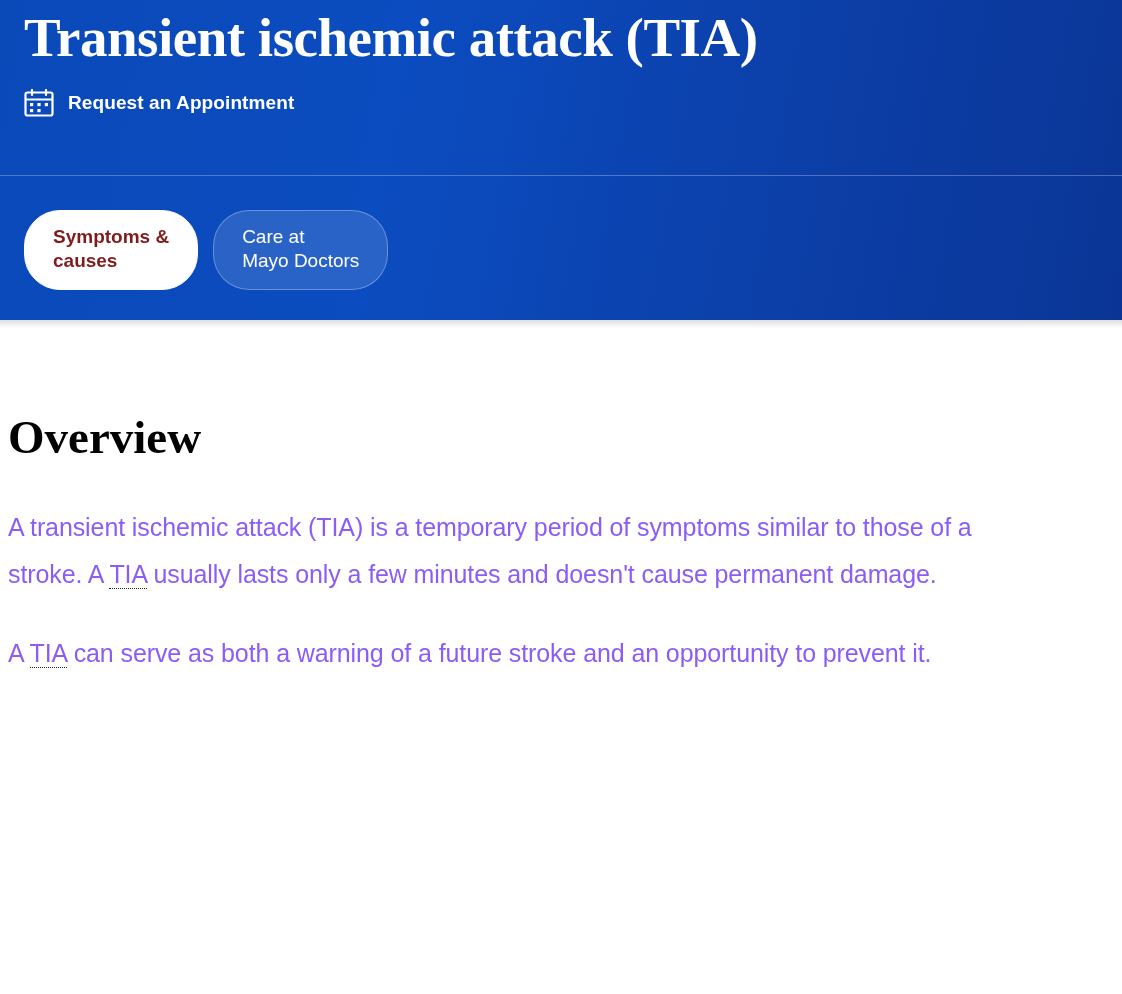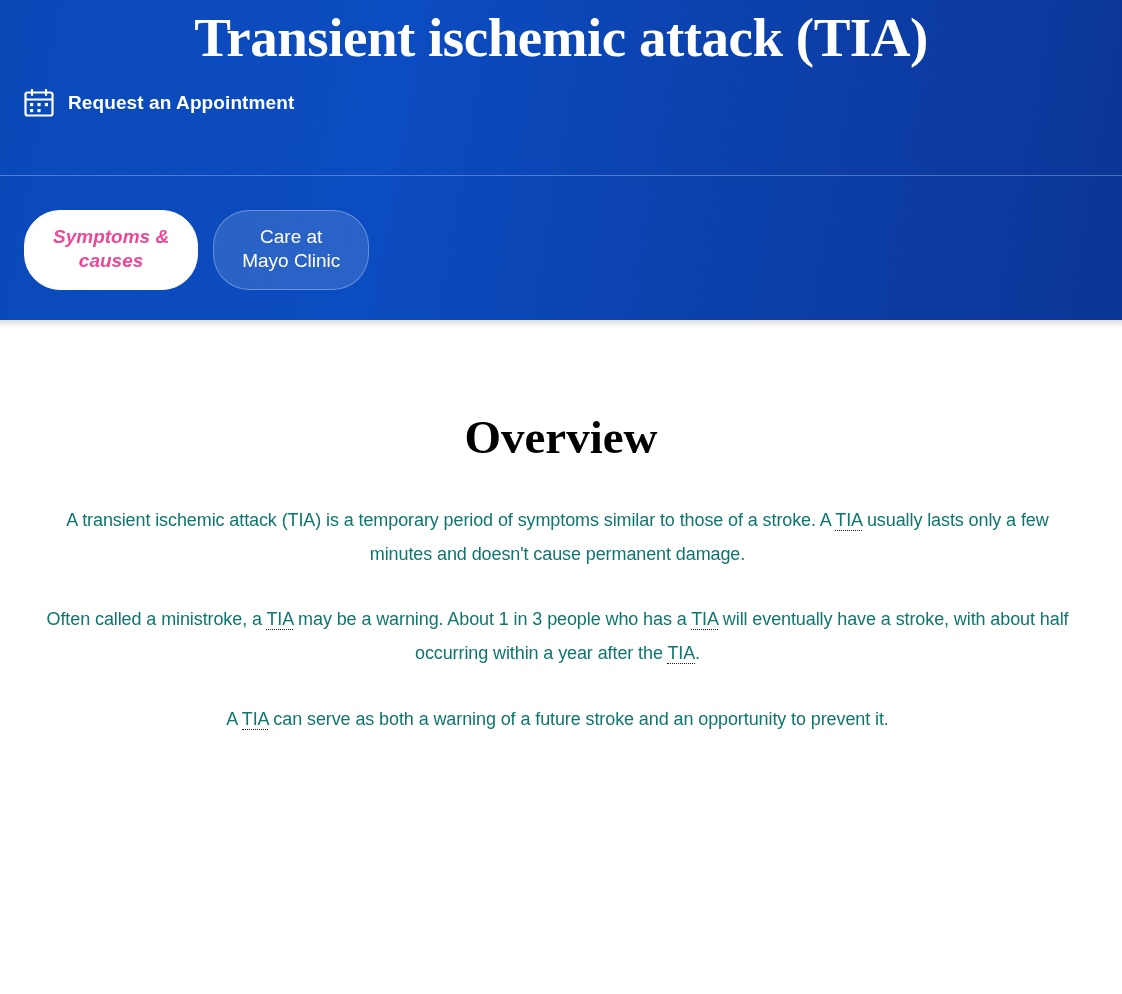--- a/index.html
+++ b/index.html
@@ -11,21 +11,20 @@
     background: #ffffff;
     font-family: "Liberation Sans", sans-serif;
   }
 
   .page {
     width: 1122px;
     height: 842px;
     position: relative;
     overflow: hidden;
     background: #ffffff;
-    text-align: center;
   }
 
   
   .hero {
     position: relative;
     width: 1122px;
     height: 320px;
     background: linear-gradient(100deg, #0a49b8 0%, #0b4cc0 35%, #0c3fa8 70%, #0a3596 100%);
     color: #ffffff;
     padding: 0;
@@ -92,52 +91,51 @@
     background: rgba(255,255,255,0.13);
     border: 1px solid rgba(255,255,255,0.30);
     min-width: 150px;
     display: flex;
     align-items: center;
     cursor: pointer;
     white-space: pre-line;
   }
   .tab.active {
     background: #ffffff;
-    color: #ec4899;
+    color: #7f1d1d;
     border-color: #ffffff;
     font-weight: 600;
-    font-style: italic;
   }
 
   .hero-bottom-shadow {
     position: absolute;
     left: 0;
     top: 320px;
     width: 1122px;
     height: 8px;
     background: linear-gradient(to bottom, rgba(0,0,0,0.13), rgba(0,0,0,0));
   }
 
   
   .content {
-    padding: 0 40px;
+    padding: 0 8px;
     margin-top: 92px;
   }
   .section-title {
     font-family: "Liberation Serif", serif;
     font-weight: bold;
     font-size: 47px;
     line-height: 1.1;
     color: #000000;
     margin: 0 0 40px 0;
   }
   .para {
-    font-size: 18px;
+    font-size: 25px;
     line-height: 1.88;
-    color: #0f766e;
+    color: #8b5cf6;
     margin: 0 0 32px 0;
     max-width: 1035px;
     letter-spacing: -0.1px;
   }
   .abbr {
     border-bottom: 1px dotted #19191c;
     cursor: help;
   }
 </style>
 </head>
@@ -166,28 +164,27 @@
         <span class="appointment-label">Request an Appointment</span>
       </div>
     </div>
 
     <div class="divider"></div>
 
     <div class="tabs">
       <div class="tab active">Symptoms &amp;
 causes</div>
       <div class="tab">Care at
-Mayo Clinic</div>
+Mayo Doctors</div>
     </div>
   </div>
 
   <div class="hero-bottom-shadow"></div>
 
   <div class="content">
     <h2 class="section-title">Overview</h2>
     <div id="paragraphs">
         <p class="para">A transient ischemic attack (TIA) is a temporary period of symptoms similar to those of a stroke. A <span class="abbr">TIA</span> usually lasts only a few minutes and doesn't cause permanent damage.</p>
-        <p class="para">Often called a ministroke, a <span class="abbr">TIA</span> may be a warning. About 1 in 3 people who has a <span class="abbr">TIA</span> will eventually have a stroke, with about half occurring within a year after the <span class="abbr">TIA</span>.</p>
         <p class="para">A <span class="abbr">TIA</span> can serve as both a warning of a future stroke and an opportunity to prevent it.</p>
       </div>
   </div>
 
 </div>
 
 </body></html>

